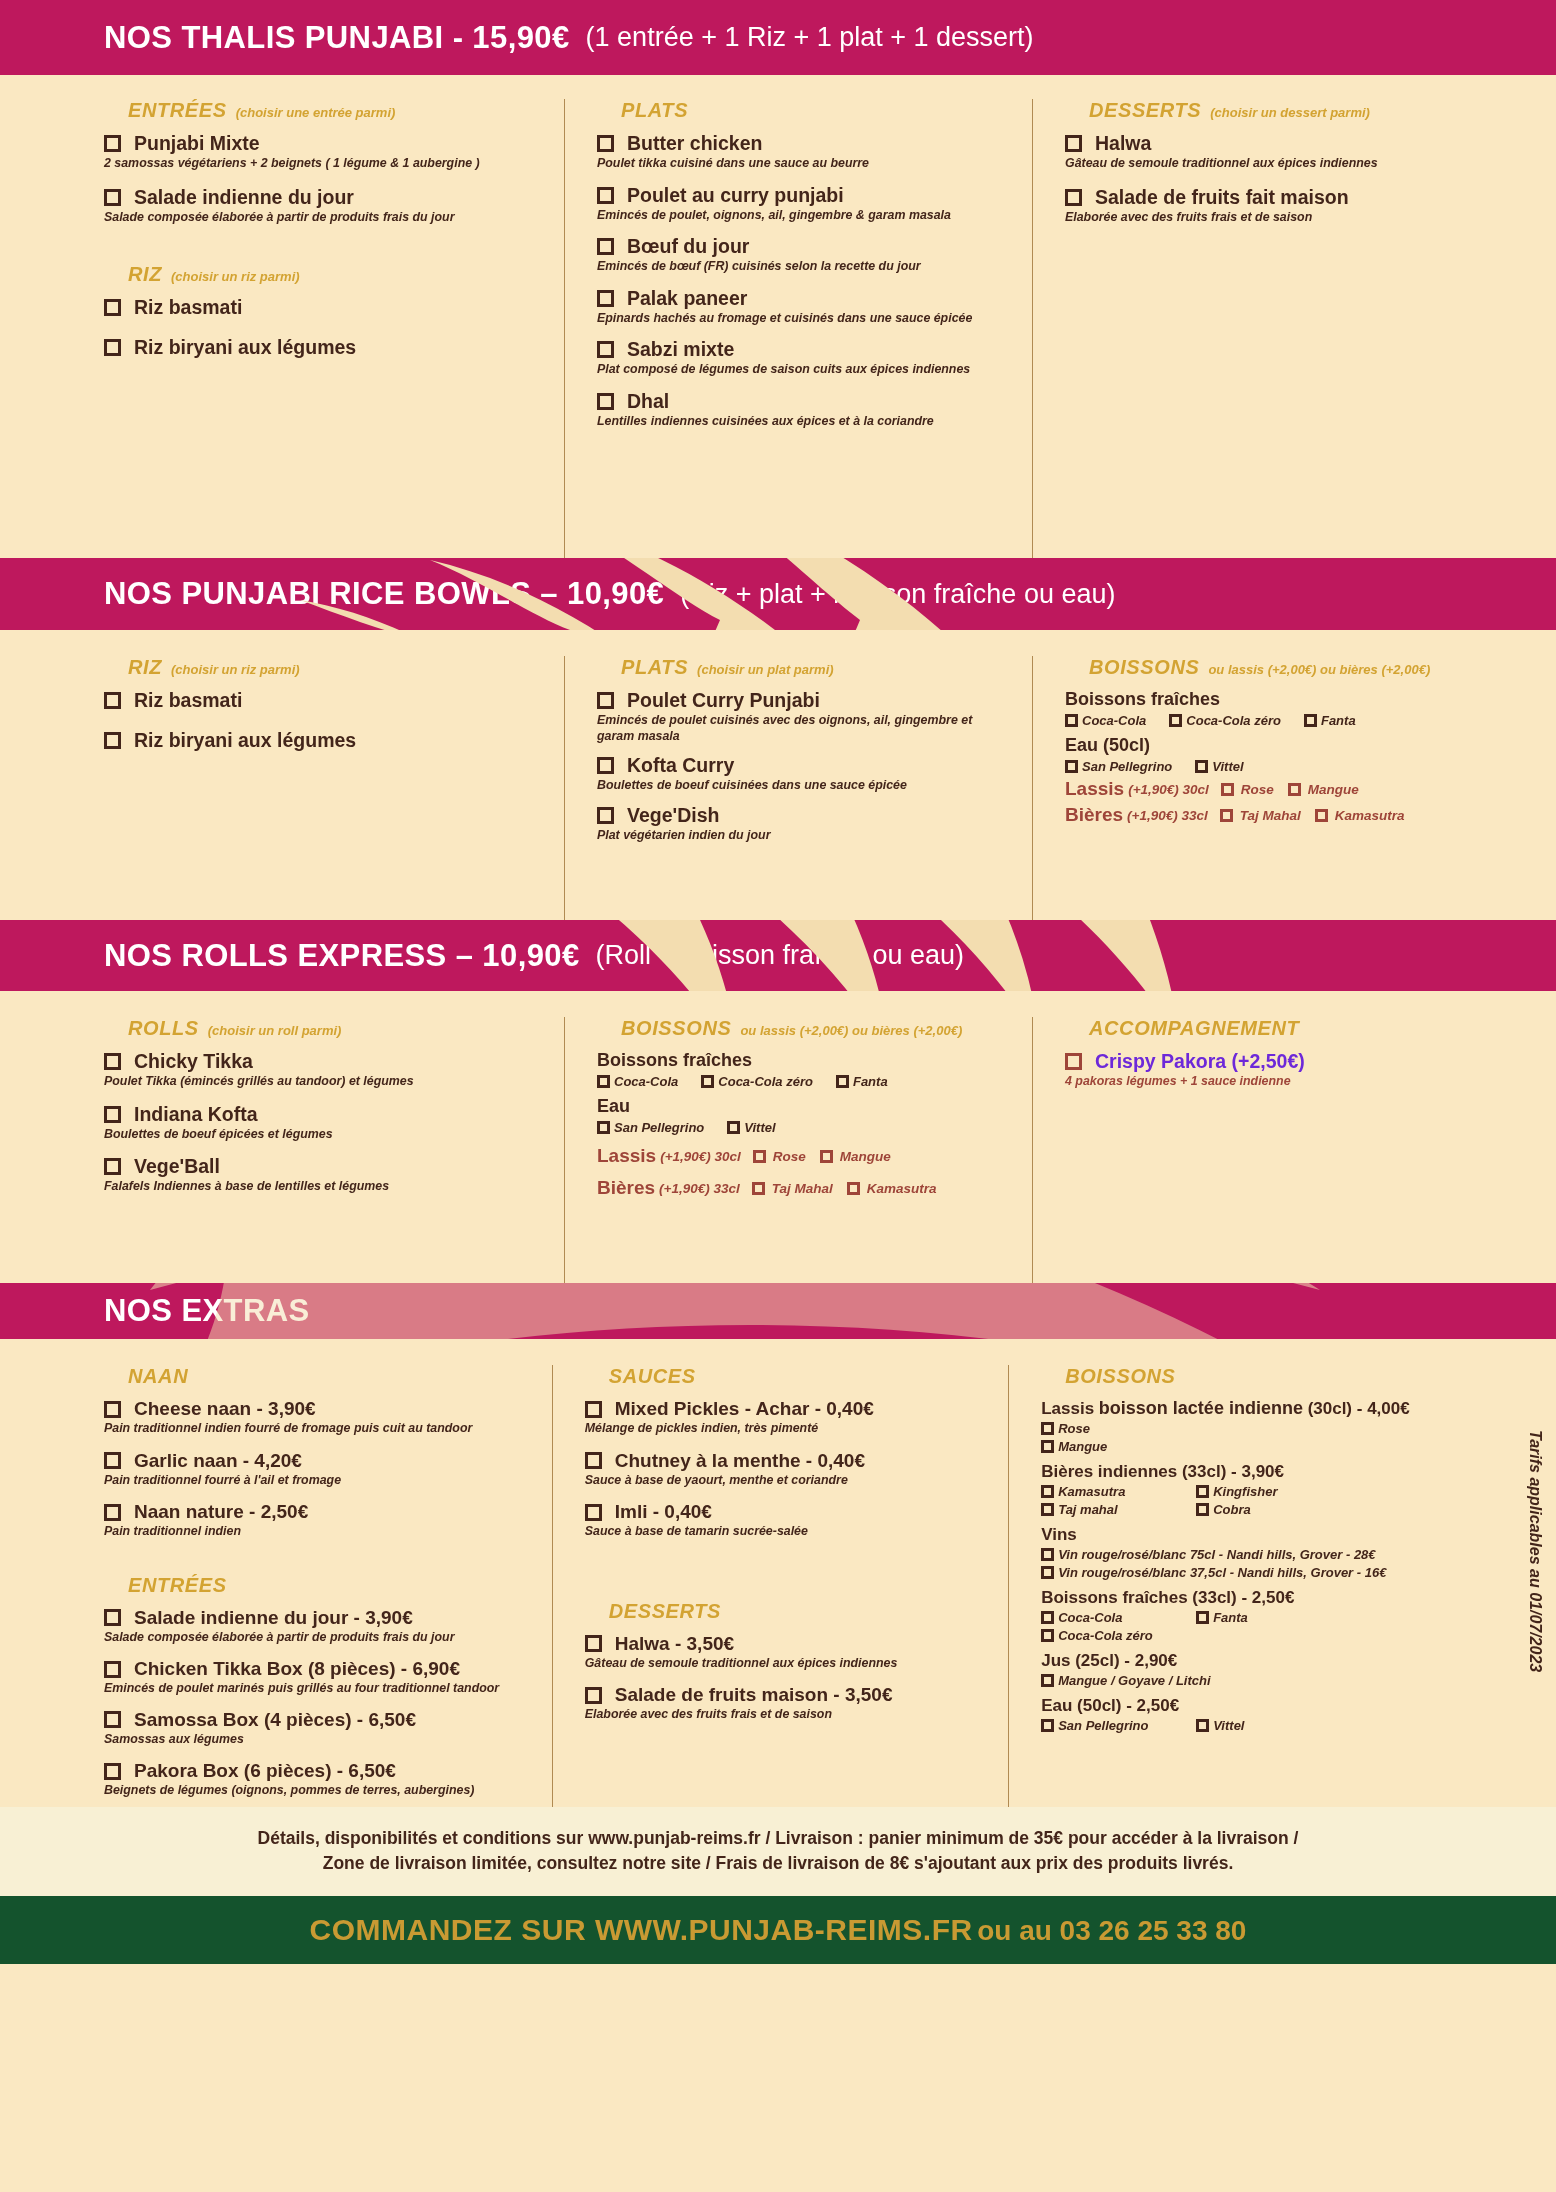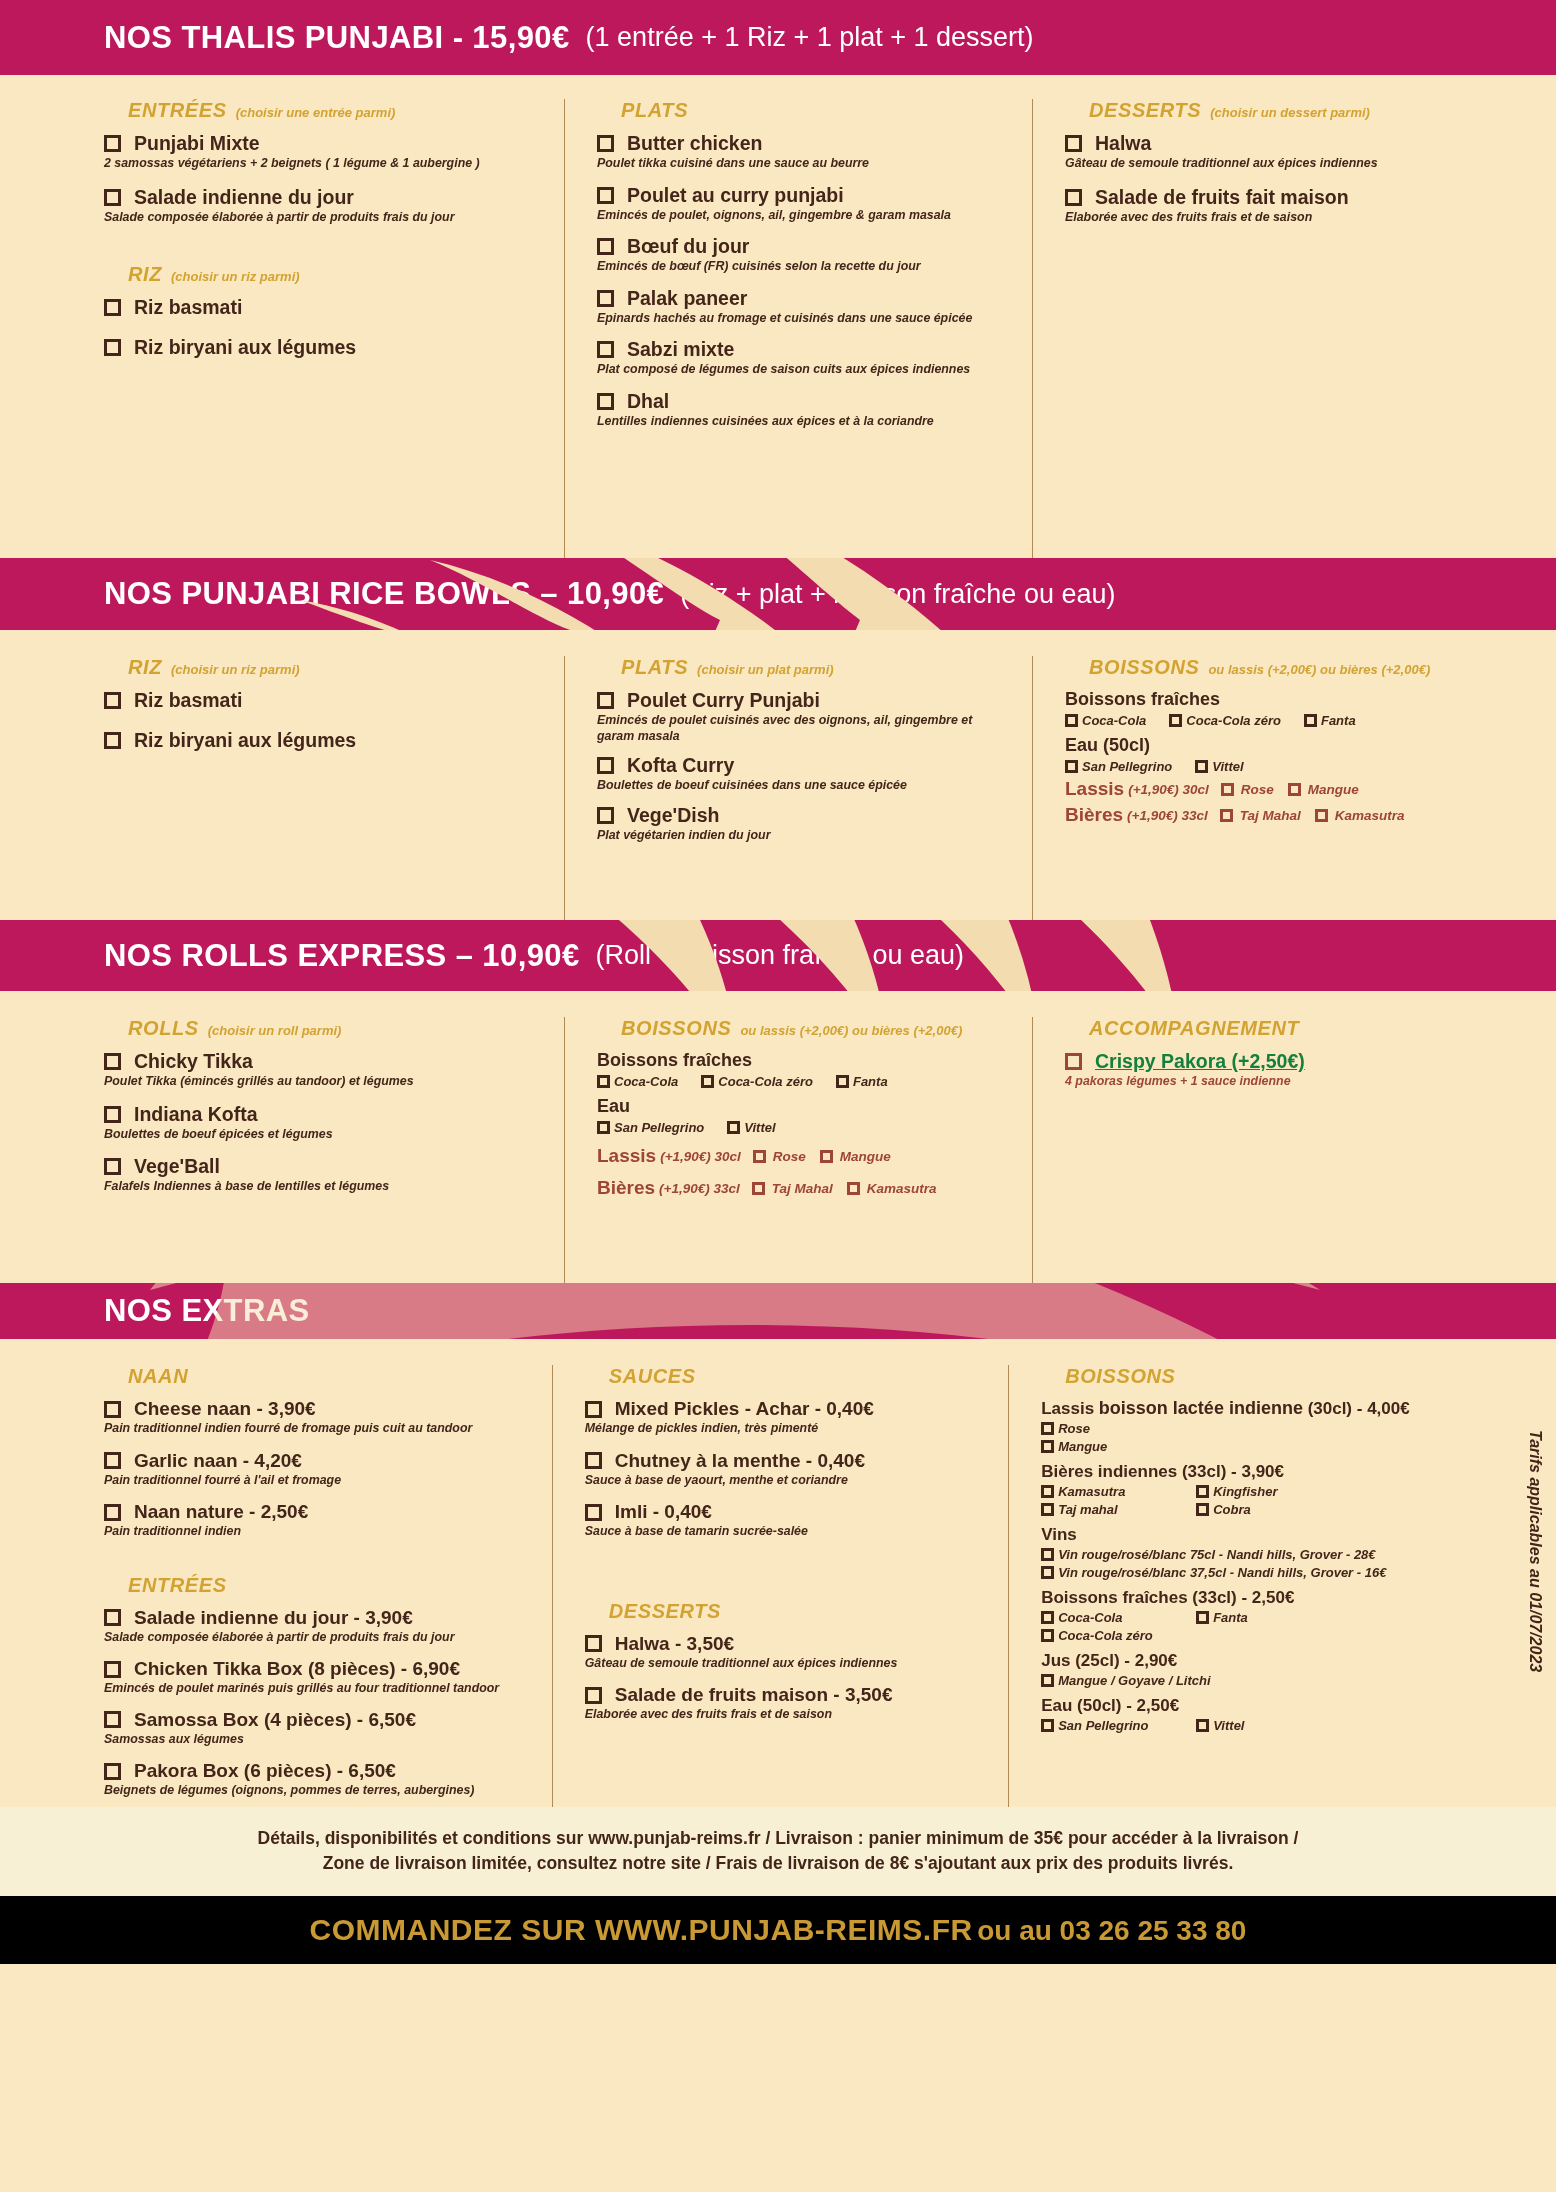--- a/index.html
+++ b/index.html
@@ -90,21 +90,21 @@
     height: 13px;
     border-width: 3px;
   }
   .cb.red { border-color: #9E4539; }
   .item-name {
     font-size: 19.5px;
     font-weight: bold;
     color: #43251A;
     white-space: nowrap;
   }
-  .item-name.red { color: #15803d; text-decoration: underline; }
+  .item-name.red { color: #6d28d9; }
   .item-desc {
     font-size: 12.4px;
     font-style: italic;
     font-weight: bold;
     color: #43251A;
     margin-top: 1px;
     line-height: 1.25;
     white-space: nowrap;
   }
   .item-desc.red { color: #9E4539; }
@@ -192,21 +192,21 @@
     padding: 19px 40px;
     text-align: center;
   }
   .info-line {
     font-size: 17.5px;
     font-weight: bold;
     color: #43251A;
     line-height: 1.45;
   }
   .order-band {
-    background: #000000;
+    background: #14532d;
     text-align: center;
     padding: 17px 0;
   }
   .order-strong {
     font-size: 30px;
     font-weight: bold;
     color: #C99A33;
     letter-spacing: 0.5px;
   }
   .order-weak {

